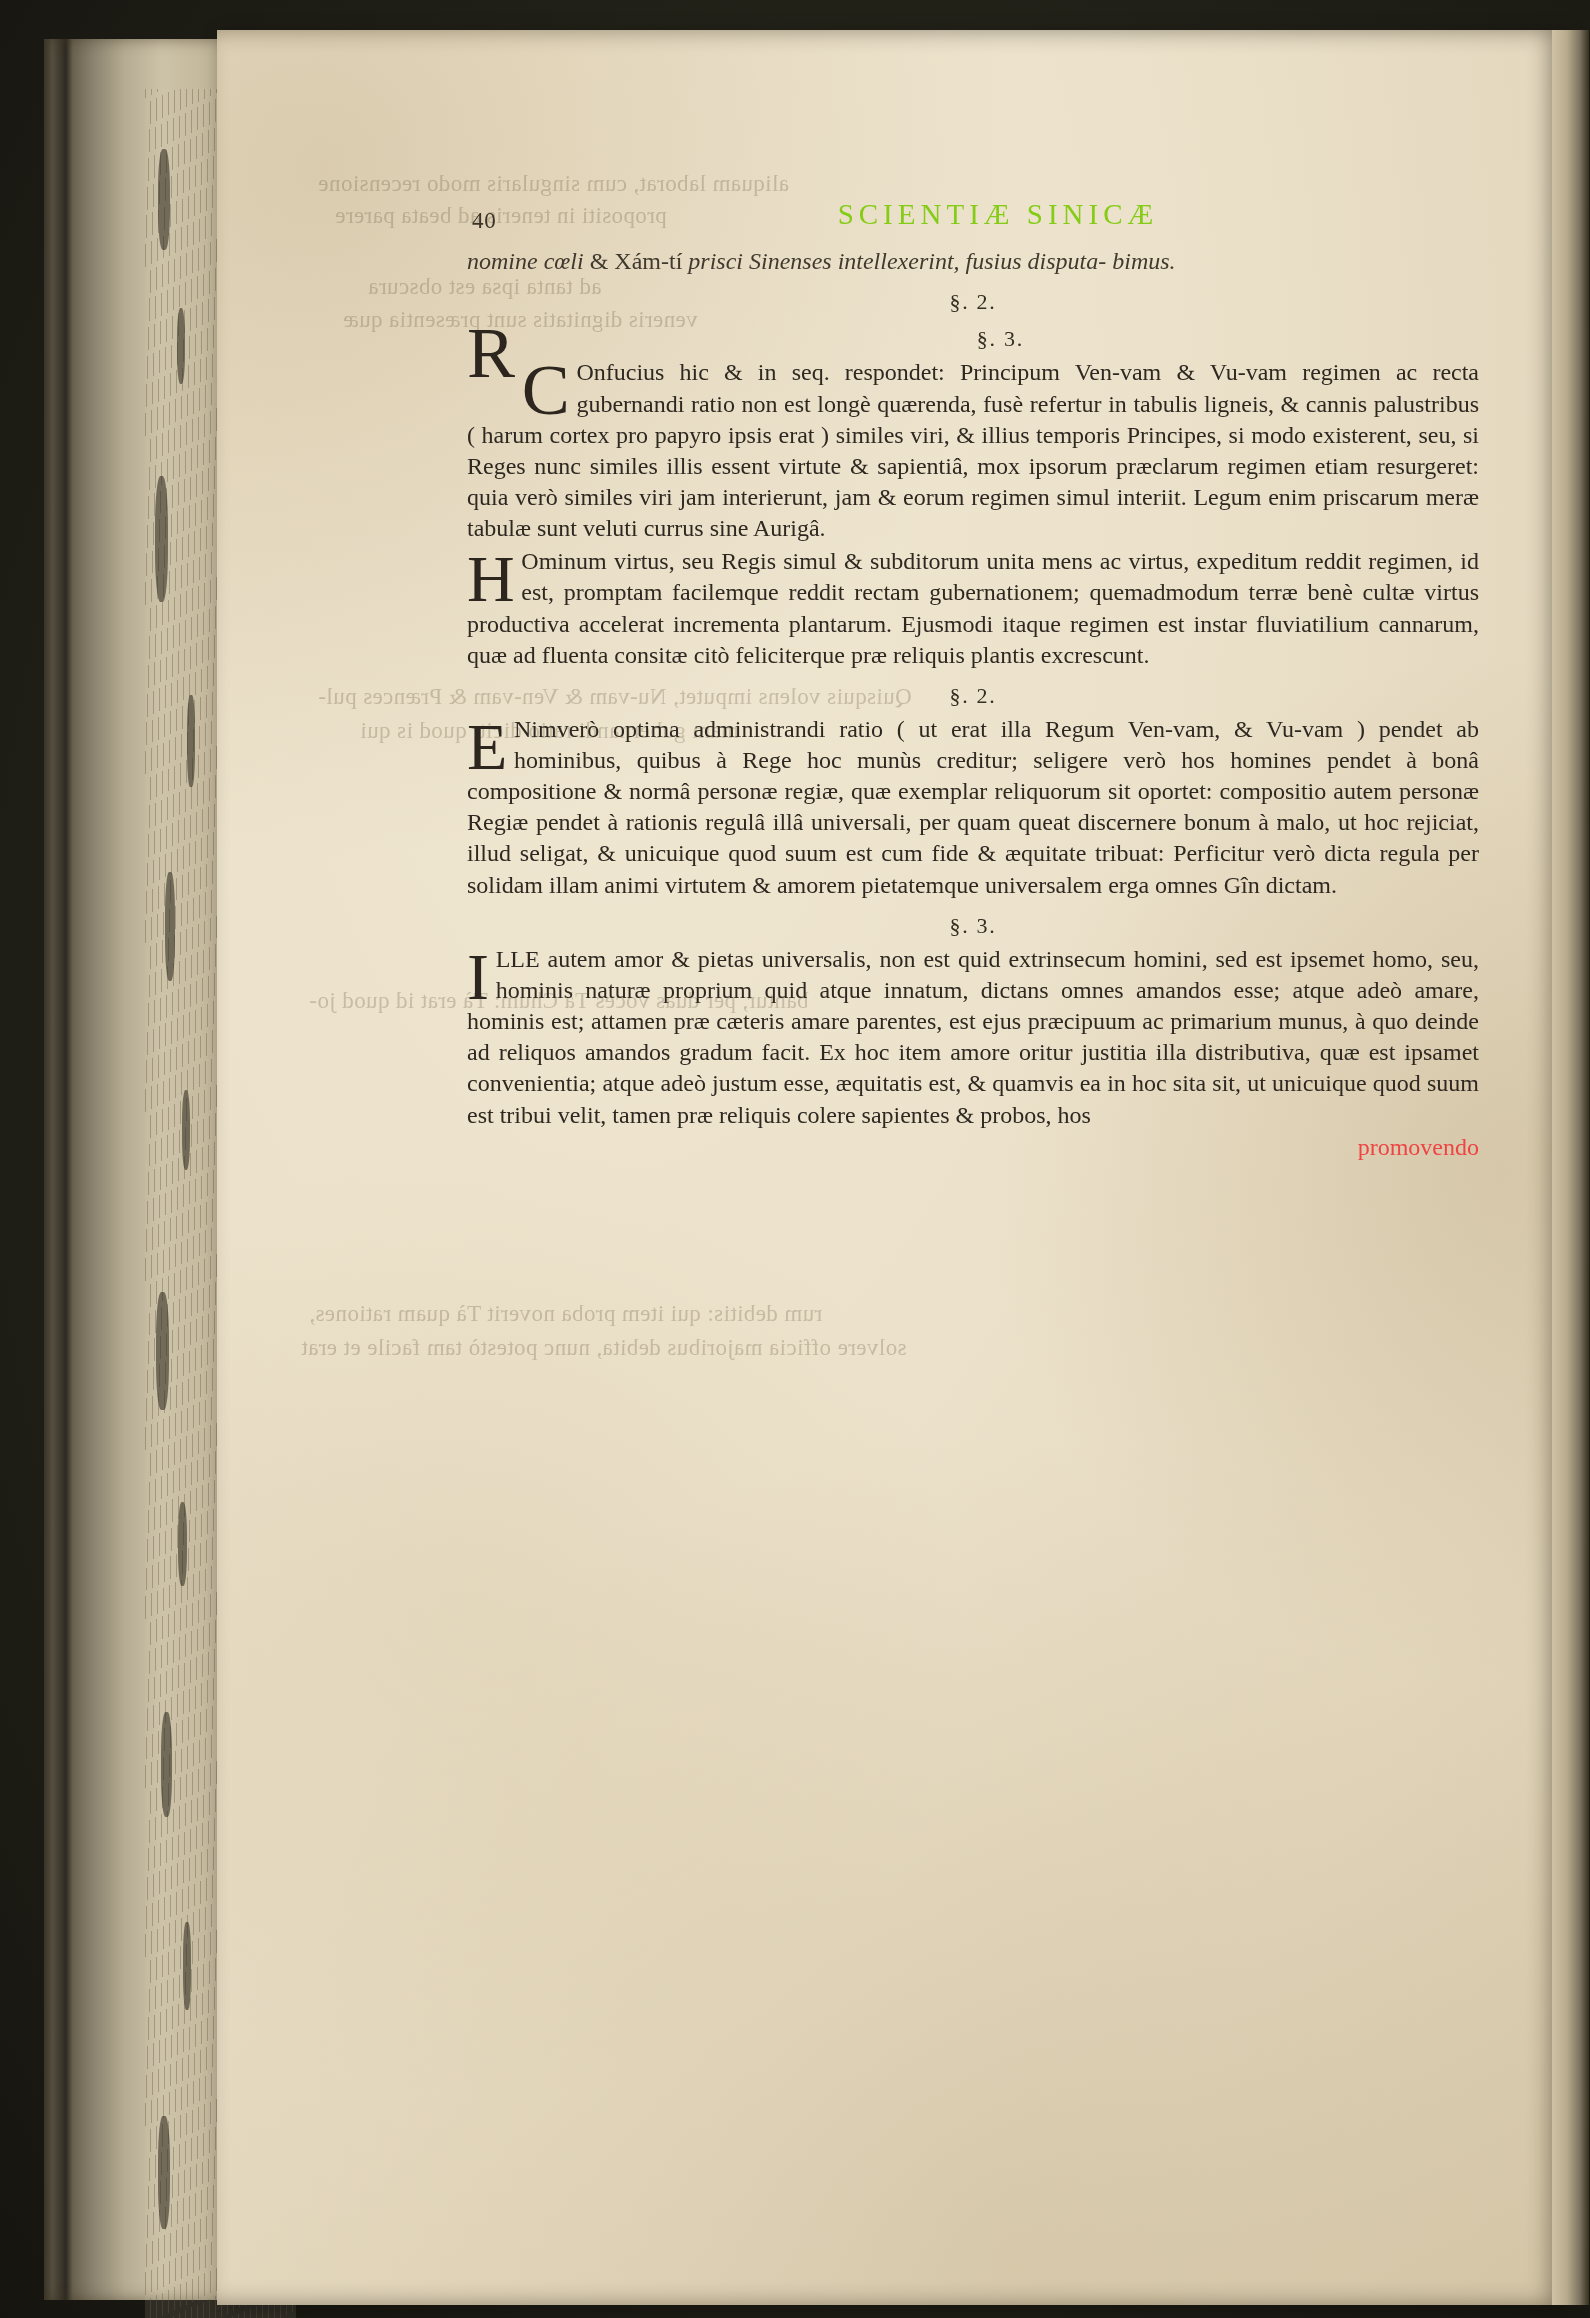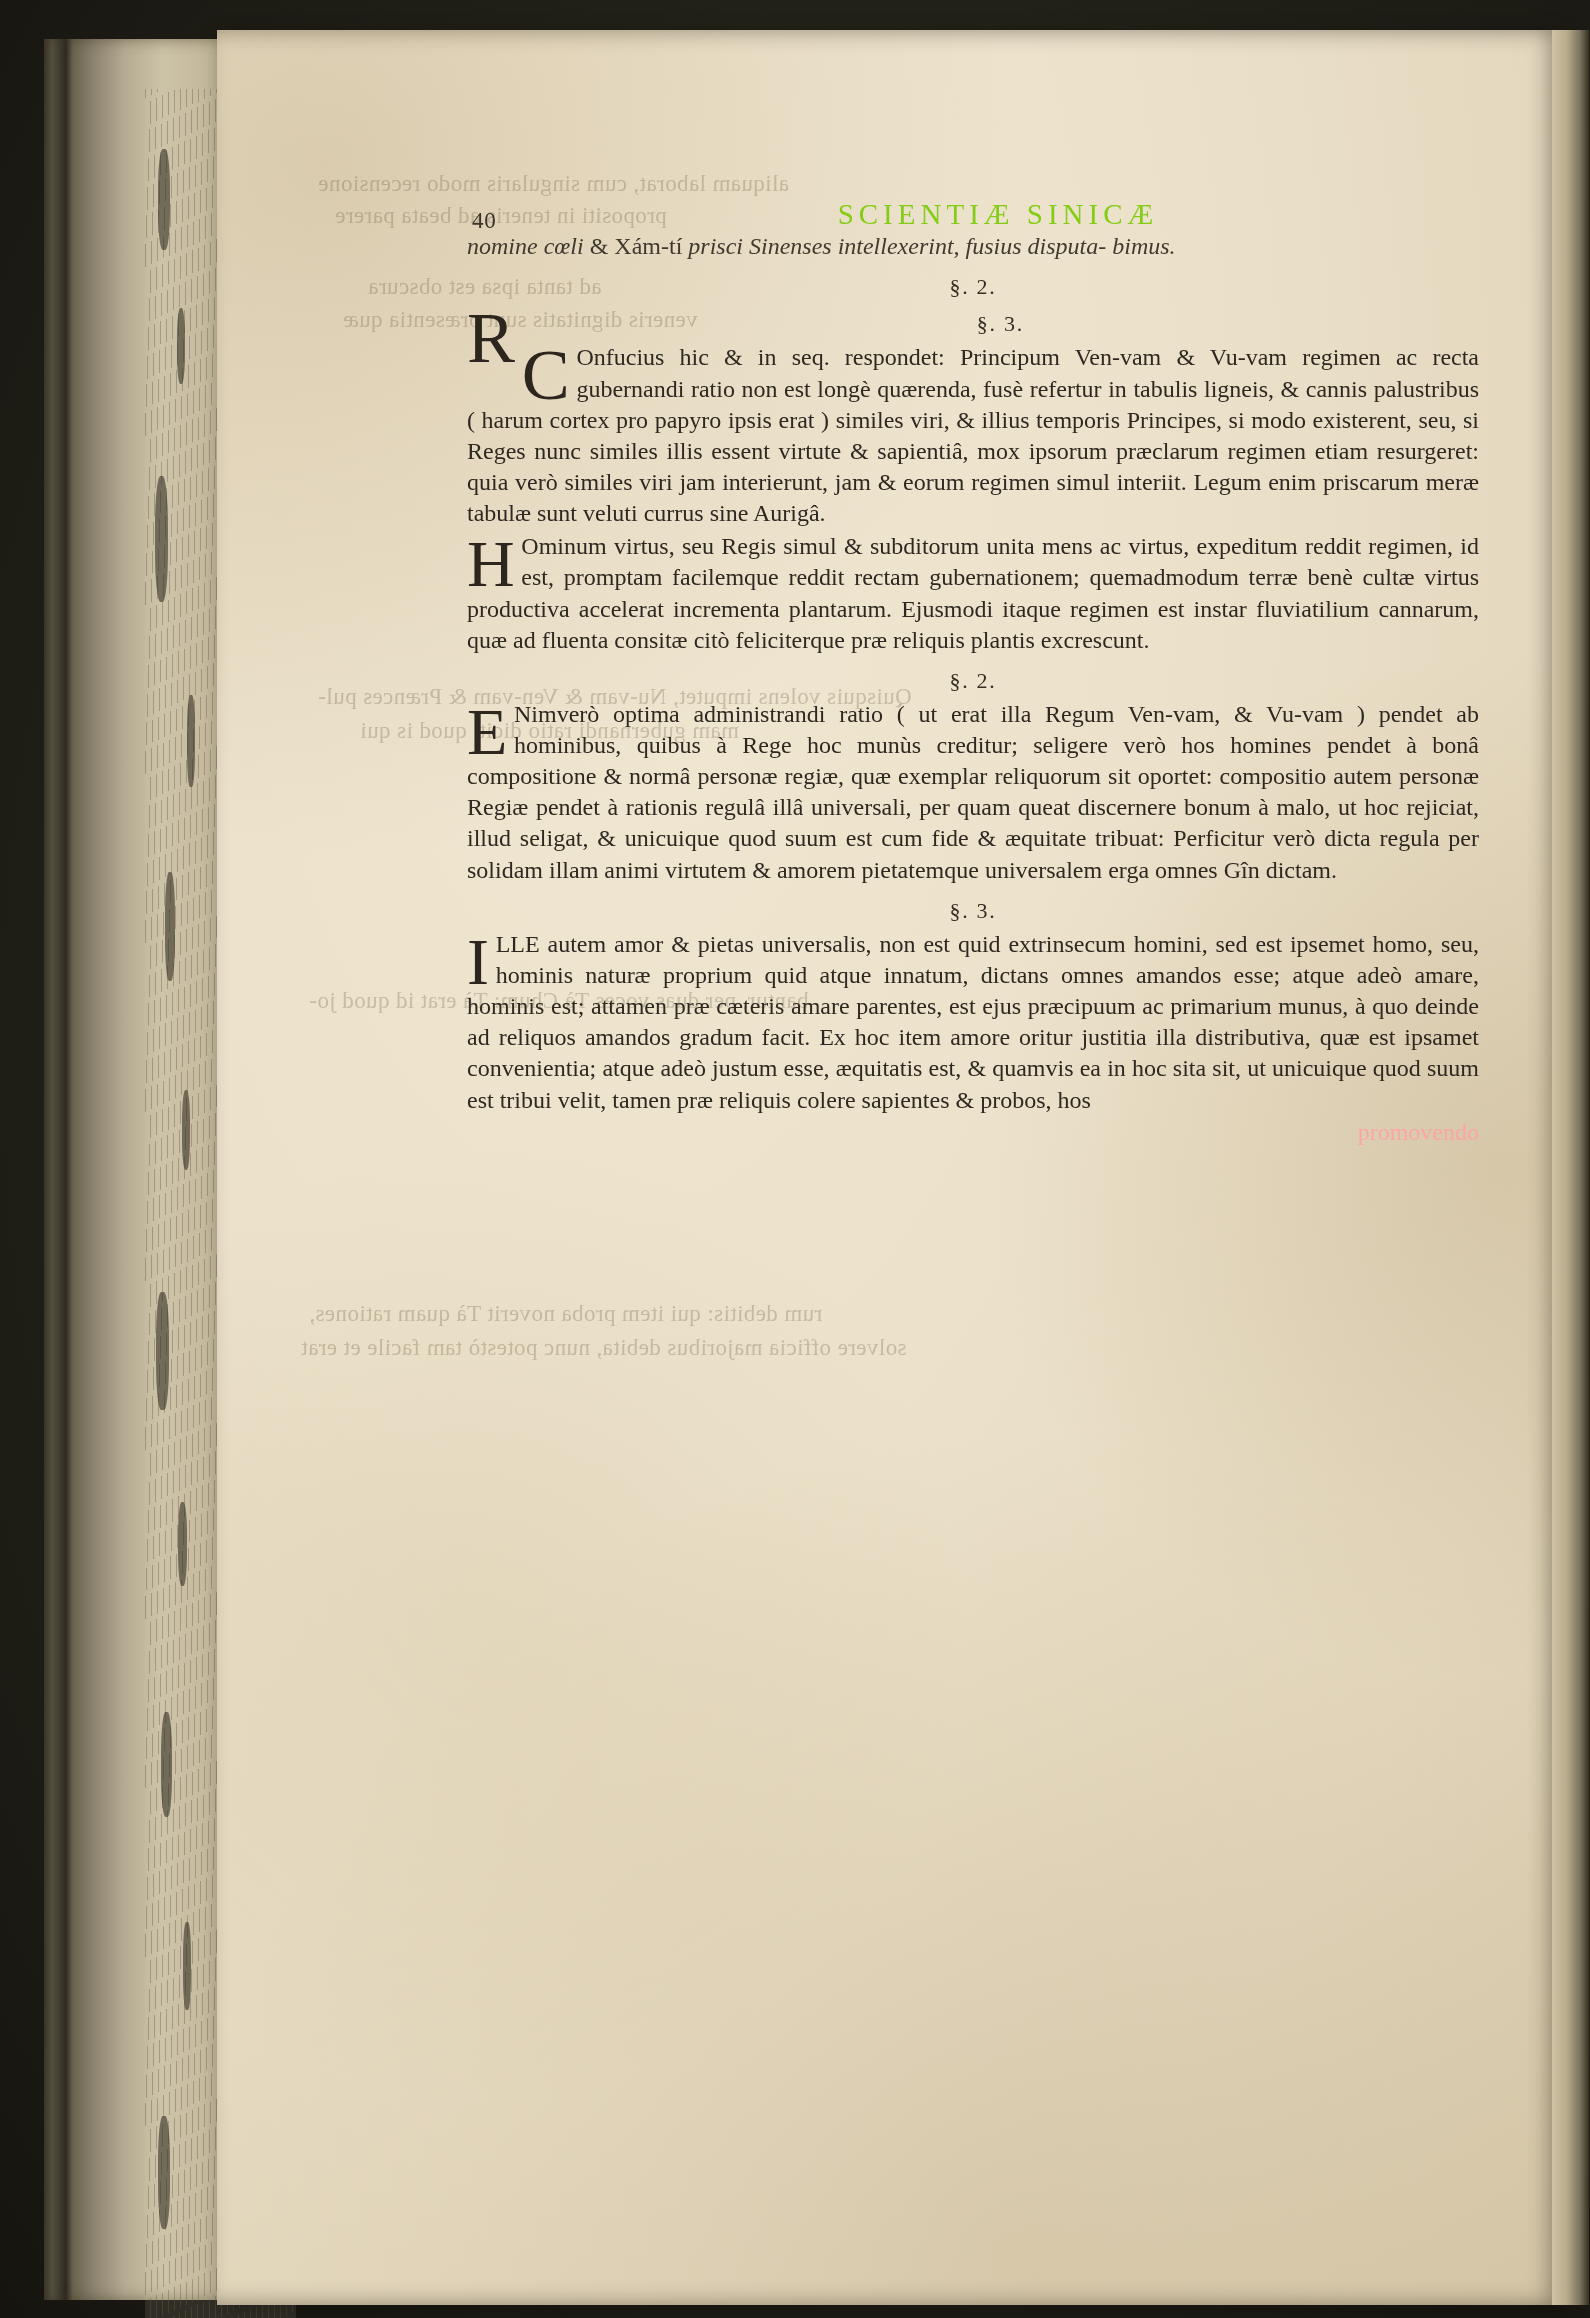--- a/index.html
+++ b/index.html
@@ -114,21 +114,21 @@
 
   .running-head {
     text-align: center;
     font-size: 29px;
     letter-spacing: 5px;
     color: #84cc16;
     margin-left: 50px;
   }
 
   .catchline {
-    margin-top: 0;
+    margin-top: 15px;
     font-size: 24px;
     font-style: italic;
     line-height: 1.28;
     color: #332c22;
   }
   .catchline .rom { font-style: normal; }
 
   .sec {
     text-align: center;
     font-size: 22px;
@@ -157,21 +157,21 @@
   }
   .dropcap.tall {
     font-size: 66px;
     line-height: 0.85;
   }
 
   .catchword {
     text-align: right;
     font-size: 24px;
     margin-top: 3.4px;
-    color: #fca5a5;
+    color: #ef4444;
   }
 
   
   .bleed {
     position: absolute;
     color: rgba(110,95,70,0.30);
     font-size: 23px;
     letter-spacing: 0.4px;
     transform: scaleX(-1);
     white-space: nowrap;

